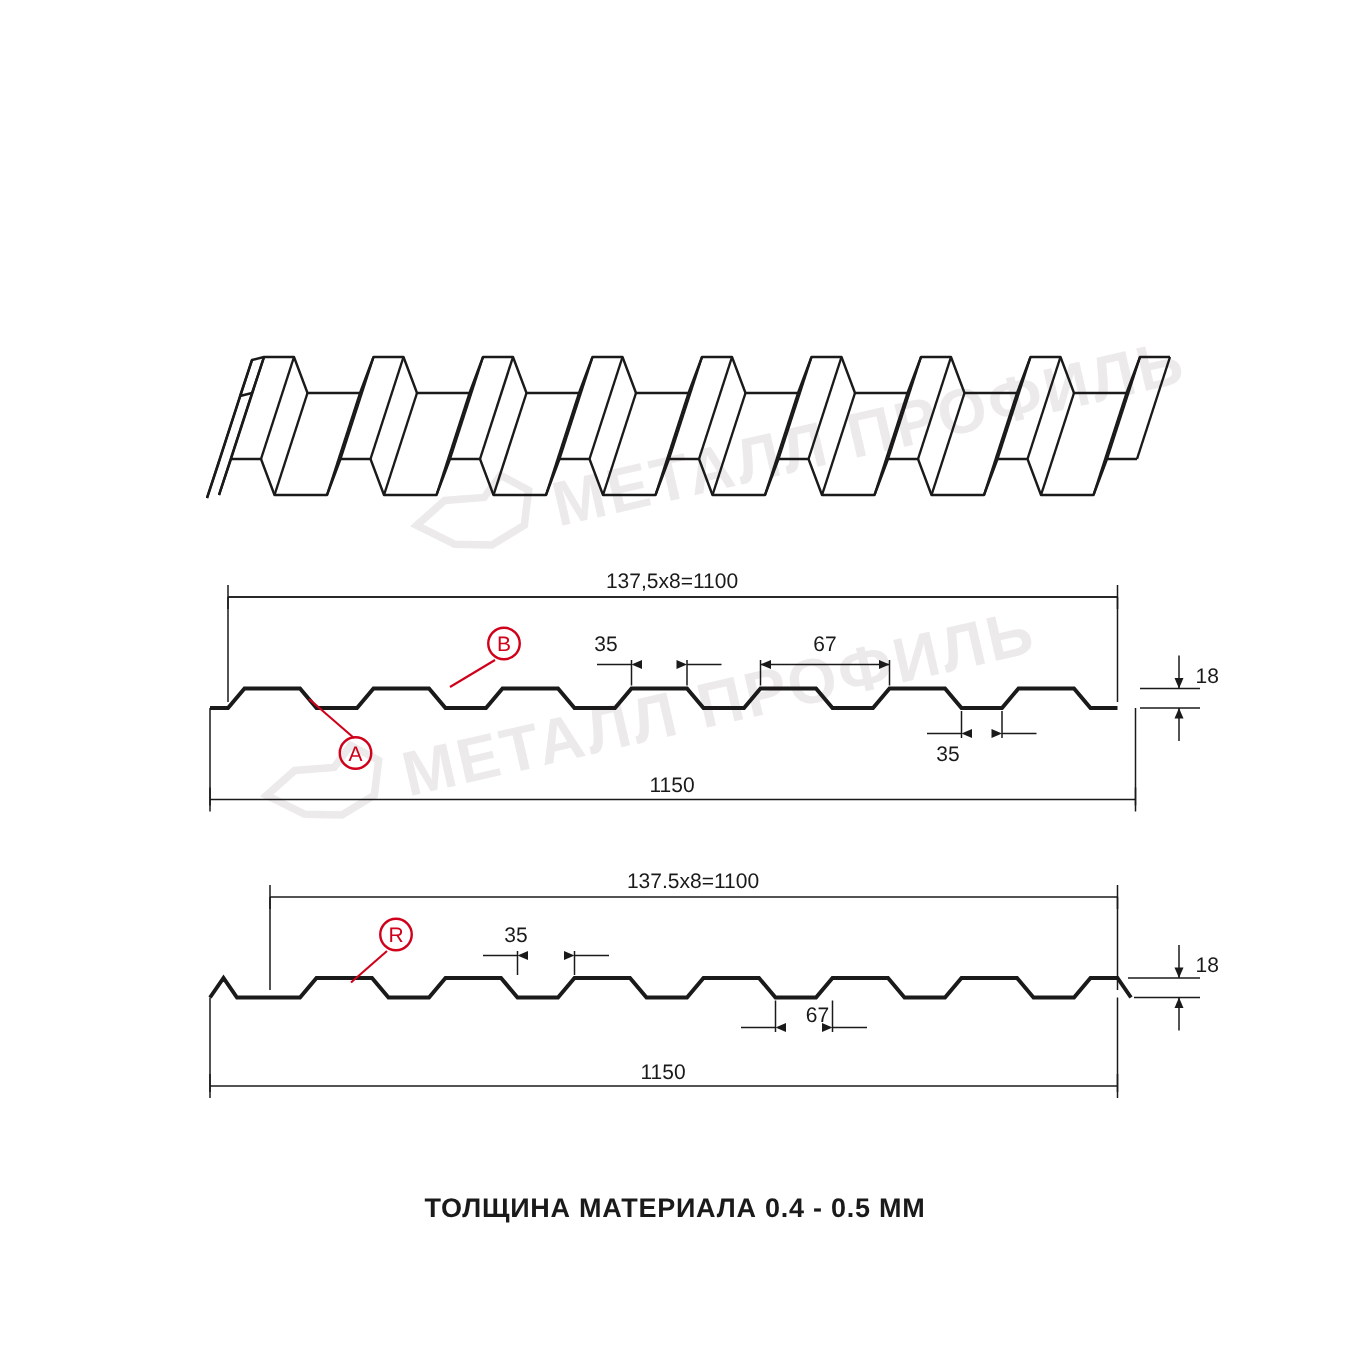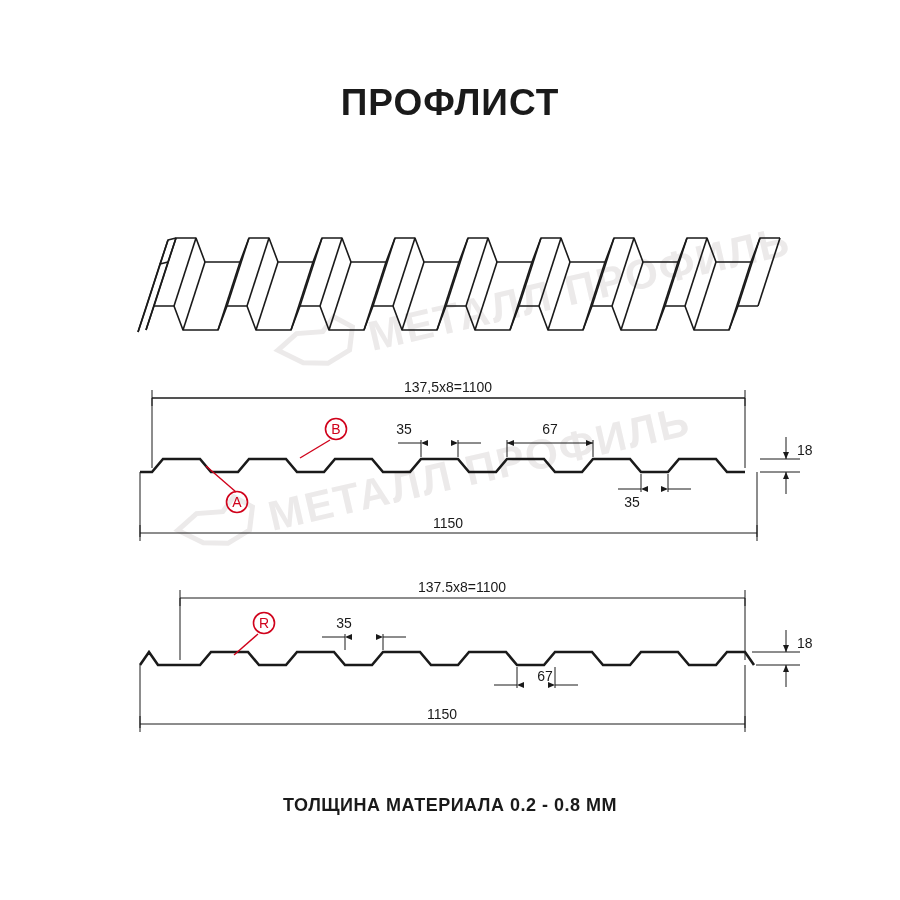--- a/index.html
+++ b/index.html
@@ -56,22 +56,21 @@
     font-size:14px;
     font-family:"Liberation Sans", sans-serif;
     fill:#d0021b;
   }
 </style>
 </head>
 <body>
 
 <div class="sheet">
 
-  <div class="title">ПРОФЛИСТ</div>
-  <div class="footnote">ТОЛЩИНА МАТЕРИАЛА 0.2 - 0.8 ММ</div>
+  <div class="footnote">ТОЛЩИНА МАТЕРИАЛА 0.4 - 0.5 ММ</div>
 
   <svg width="900" height="900" viewBox="0 0 900 900">
 
     <g opacity="1">
       <g transform="translate(280,360) rotate(-13)">
         <path d="M0,-10 L22,-22 L48,-18 L62,-30 L78,-16 L70,6 L46,14 L22,8 Z" fill="none" stroke="#eceaea" stroke-width="5"></path>
         <text class="wm" x="92" y="12">МЕТАЛЛ ПРОФИЛЬ</text>
       </g>
       <g transform="translate(180,540) rotate(-13)">
         <path d="M0,-10 L22,-22 L48,-18 L62,-30 L78,-16 L70,6 L46,14 L22,8 Z" fill="none" stroke="#eceaea" stroke-width="5"></path>

